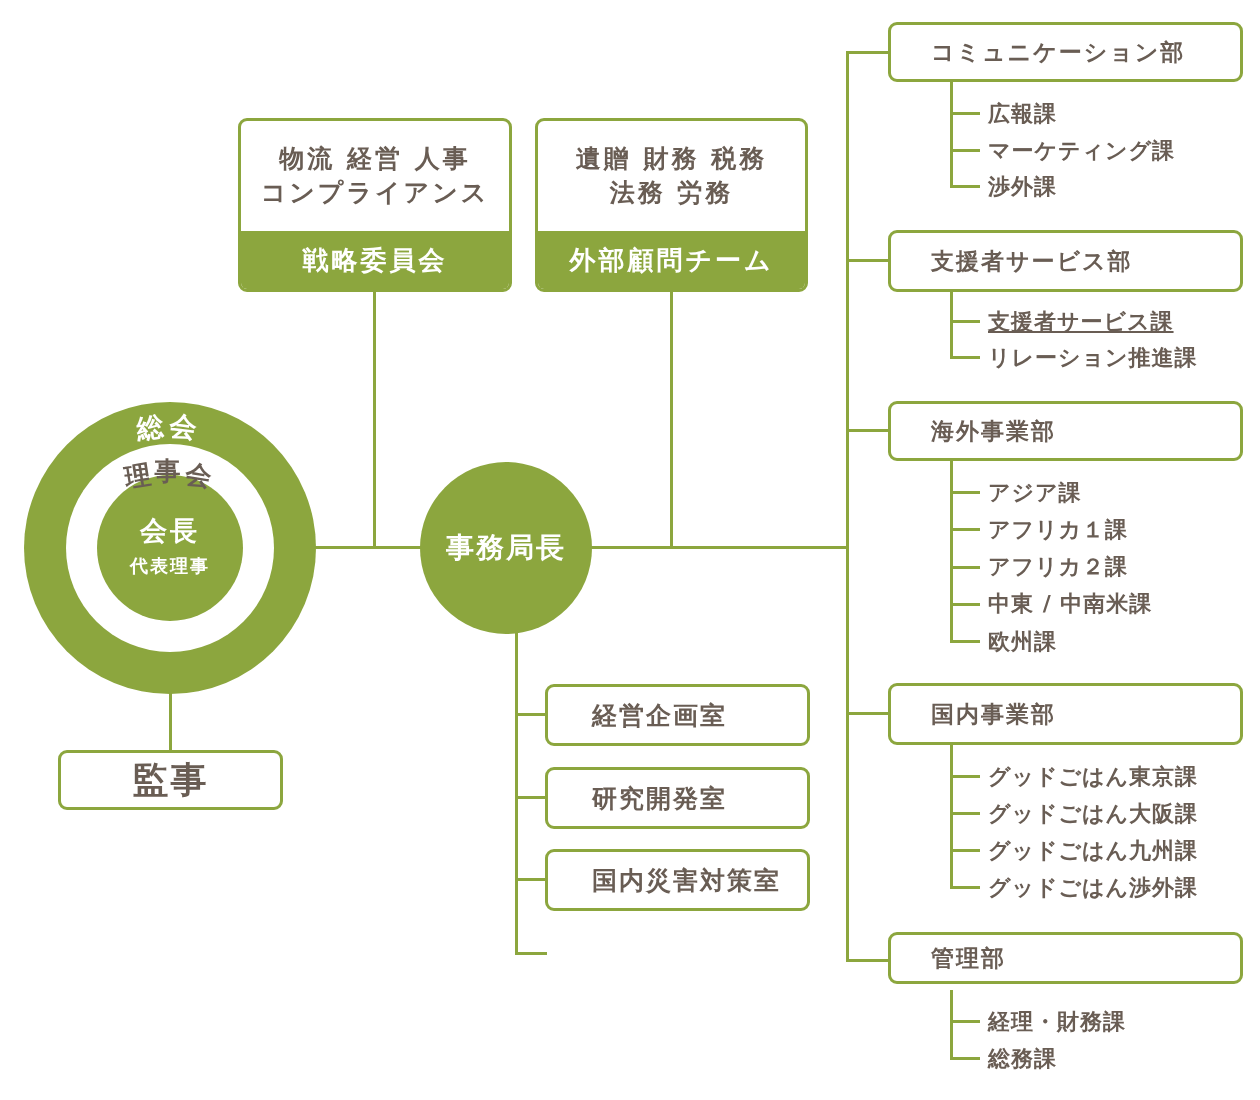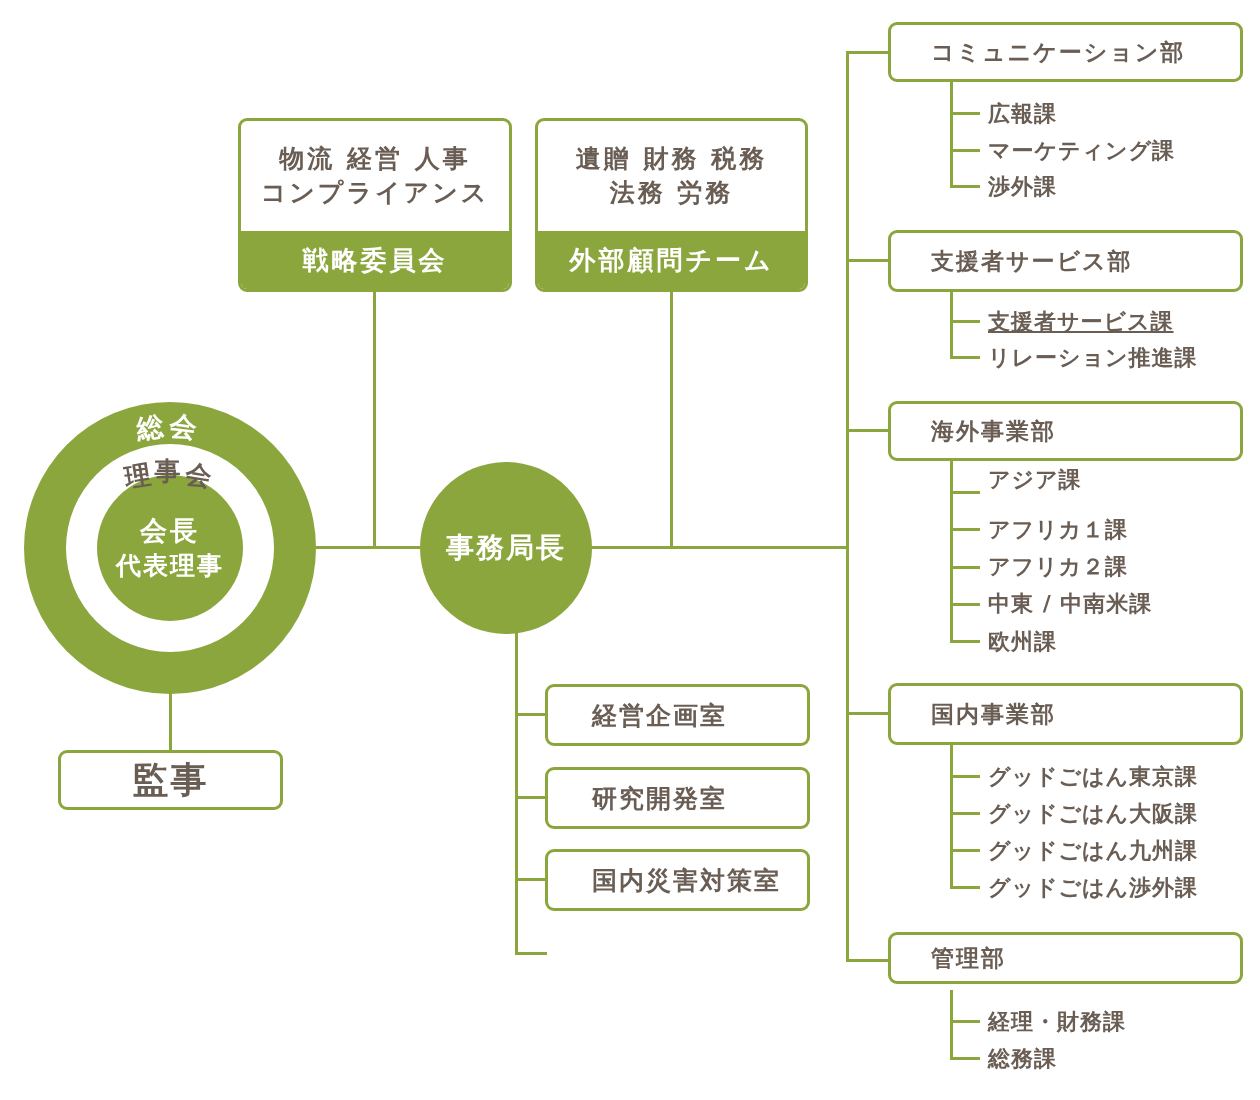--- a/index.html
+++ b/index.html
@@ -71,21 +71,21 @@
   <div class="conn" style="left:950px;top:886px;width:30px;height:3px;"></div>
 
   <div class="conn" style="left:950px;top:990px;width:3px;height:70px;"></div>
   <div class="conn" style="left:950px;top:1020px;width:30px;height:3px;"></div>
   <div class="conn" style="left:950px;top:1057px;width:30px;height:3px;"></div>
 
   <div class="circle green" style="left:24px;top:402px;width:292px;height:292px;">
     <div class="circle whitebg" style="left:42px;top:42px;width:208px;height:208px;"></div>
     <div class="circle green flexc" style="left:73px;top:475px;width:146px;height:146px;left:73px;top:73px;flex-direction:column;">
       <span style="color:#fff;font-size:27px;letter-spacing:3px;line-height:36px;">会長</span>
-      <span style="color:#fff;font-size:25px;letter-spacing:2px;line-height:34px;">代表理事</span>
+      <span style="color:#fff;font-size:18px;letter-spacing:2px;line-height:34px;">代表理事</span>
     </div>
     <div class="ringlabel" style="top:4px;color:#fff;font-size:27px;"><span style="display: inline-block; transform: rotate(-7deg) translateY(3.5px);">総</span><span style="display: inline-block; transform: rotate(7deg) translateY(3.5px);">会</span></div>
     <div class="ringlabel" style="top:52px;color:#695D54;font-size:26px;letter-spacing:5px;"><span style="display: inline-block; transform: rotate(-9deg) translateY(4.5px);">理</span><span style="display: inline-block; transform: rotate(0deg) translateY(0px);">事</span><span style="display: inline-block; transform: rotate(9deg) translateY(4.5px);">会</span></div>
   </div>
 
   <div class="box flexc" style="left:58px;top:750px;width:225px;height:60px;font-size:36px;letter-spacing:2px;">
     <span>監事</span>
   </div>
 
   <div class="circle green flexc" style="left:420px;top:462px;width:172px;height:172px;">
@@ -127,21 +127,21 @@
 
   <div class="box dept flexl" style="top:230px;height:62px;">
     <span>支援者サービス部</span>
   </div>
   <span class="subitem" style="top:322px;text-decoration:underline;">支援者サービス課</span>
   <span class="subitem" style="top:358px;">リレーション推進課</span>
 
   <div class="box dept flexl" style="top:401px;height:60px;">
     <span>海外事業部</span>
   </div>
-  <span class="subitem" style="top:480px;">アジア課</span>
+  <span class="subitem" style="top:493px;">アジア課</span>
   <span class="subitem" style="top:530px;">アフリカ１課</span>
   <span class="subitem" style="top:567px;">アフリカ２課</span>
   <span class="subitem" style="top:604px;">中東 / 中南米課</span>
   <span class="subitem" style="top:642px;">欧州課</span>
 
   <div class="box dept flexl" style="top:683px;height:62px;">
     <span>国内事業部</span>
   </div>
   <span class="subitem" style="top:777px;">グッドごはん東京課</span>
   <span class="subitem" style="top:814px;">グッドごはん大阪課</span>

